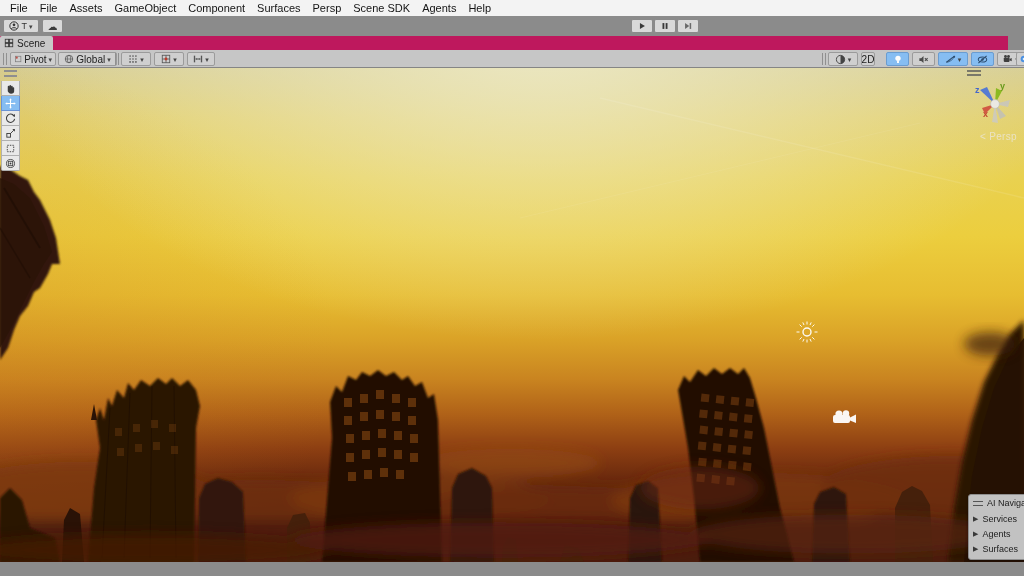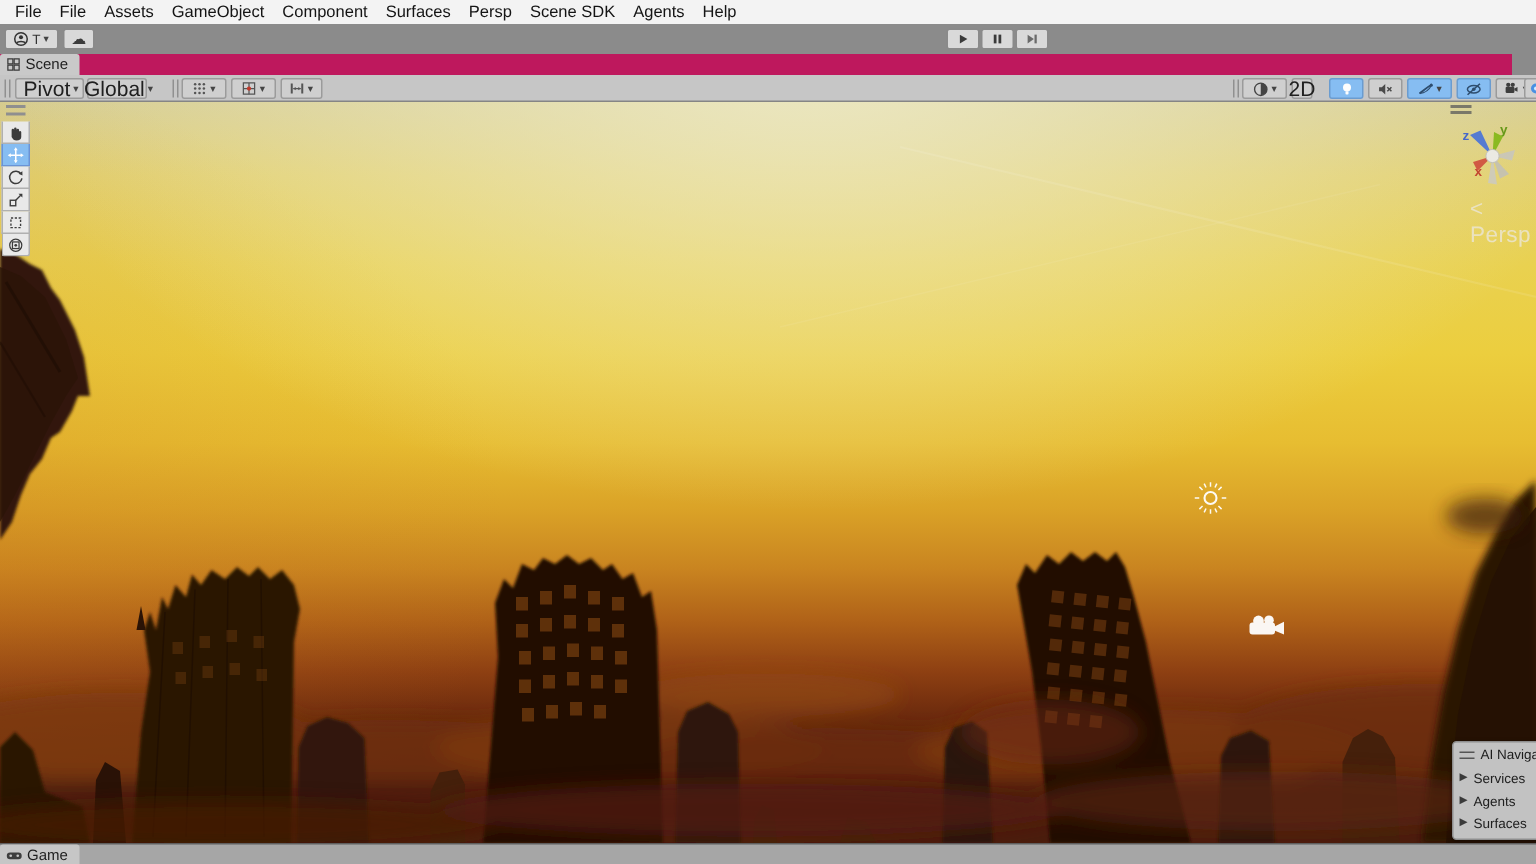--- a/index.html
+++ b/index.html
@@ -27,21 +27,21 @@
          display:flex; align-items:center; gap:3px; font-size:10px; border-radius:2px 2px 0 0; }
   .bottomstrip { position:absolute; top:562px; left:0; right:0; height:14px; background:#a6a6a6; border-top:1px solid #5f5f5f; }
   .bottomstrip .tab { background:#c6c6c6; }
 
   
   .scenebar { position:absolute; top:50px; left:0; right:0; height:18px; background:#c6c6c6; border-bottom:1px solid #858585; }
   .sb-sep { position:absolute; top:3px; width:4px; height:12px; border-left:1px solid #909090; border-right:1px solid #909090; }
   .sb-btn { position:absolute; top:2px; height:14px; background:#cfcfcf; border:1px solid #9b9b9b; border-radius:2px;
             display:flex; align-items:center; justify-content:center; gap:2px; padding:0 3px; font-size:10px; color:#202020; }
   .sb-btn.active { background:var(--accent-blue,#86bdf2); border-color:#6a9cd0; }
-  .sb-label { font-size:14px; }
+  .sb-label { font-size:10px; }
 
   
   .viewport { position:absolute; top:68px; left:0; width:1024px; height:494px; overflow:hidden;
     background:
       radial-gradient(900px 520px at 53% -8%, rgba(238,234,198,0.95) 0%, rgba(238,234,198,0) 60%),
       radial-gradient(700px 520px at -8% 58%, rgba(205,125,30,0.30) 0%, rgba(205,125,30,0) 60%),
       linear-gradient(180deg,#d6cd92 0%,#e2d06e 10%,#e9d150 22%,#ecce3e 34%,#e7bd31 46%,#daa227 55%,#c98420 63%,#b06218 70%,#8d3f12 77%,#6b2a0d 83%,#53200a 89%,#441a08 94%,#3a1507 100%);
   }
   .scene-svg { position:absolute; inset:0; }
 
@@ -51,21 +51,21 @@
   .tool-btn { width:19px; height:15px; background:#e9e9e9; border:1px solid #b0b0b0; border-top:none;
               display:flex; align-items:center; justify-content:center; }
   .tool-btn:first-of-type { border-top:1px solid #b0b0b0; border-radius:2px 2px 0 0; }
   .tool-btn:last-of-type { border-radius:0 0 2px 2px; }
   .tool-btn.active { background:var(--accent-blue,#7aa7ee); border-color:#6a93d6; }
 
   
   .gizmo-handle { position:absolute; left:967px; top:2px; width:14px; height:6px; z-index:5;
                   border-top:2px solid rgba(90,90,90,.75); border-bottom:2px solid rgba(90,90,90,.75); }
   .gizmo { position:absolute; left:962px; top:8px; z-index:5; }
-  .persp { position:absolute; left:980px; top:63px; z-index:5; font-size:15px; color:rgba(235,230,215,.8); letter-spacing:.3px; }
+  .persp { position:absolute; left:980px; top:63px; z-index:5; font-size:10px; color:rgba(235,230,215,.8); letter-spacing:.3px; }
 
   
   .ai-panel { position:absolute; top:426px; right:-56px; width:112px; z-index:6; background:#c2c2c2;
               border:1px solid #8e8e8e; border-radius:3px; box-shadow:0 1px 3px rgba(0,0,0,.35); padding:2px 4px 3px 4px; }
   .ai-head { display:flex; align-items:center; gap:4px; font-size:9px; color:#1c1c1c; padding:1px 0 3px 0; }
   .ai-head .bars { width:10px; height:5px; border-top:1px solid #555; border-bottom:1px solid #555; }
   .ai-row { display:flex; align-items:center; gap:4px; font-size:9px; color:#202020; padding:2.5px 0; }
   .fold { font-size:7px; color:#3a3a3a; line-height:1; }
 
   svg { display:block; }
@@ -139,21 +139,21 @@
 
     <div class="sb-btn" style="left:10px;width:46px">
       <svg width="10" height="10" viewBox="0 0 12 12">
         <rect x="2" y="2" width="8" height="8" fill="none" stroke="#7a7a7a"></rect>
         <circle cx="4" cy="4" r="1.6" fill="#c0524a"></circle>
       </svg>
       <span class="sb-label">Pivot</span>
       <span class="dd">▾</span>
     </div>
 
-    <div class="sb-btn" style="left:58px;width:40px">
+    <div class="sb-btn" style="left:58px;width:59px">
       <svg width="10" height="10" viewBox="0 0 12 12">
         <circle cx="6" cy="6" r="4.5" fill="none" stroke="#555"></circle>
         <ellipse cx="6" cy="6" rx="2" ry="4.5" fill="none" stroke="#555" stroke-width=".8"></ellipse>
         <line x1="1.5" y1="6" x2="10.5" y2="6" stroke="#555" stroke-width=".8"></line>
       </svg>
       <span class="sb-label">Global</span>
       <span class="dd">▾</span>
     </div>
 
     <div class="sb-sep" style="left:115px"></div>
@@ -518,24 +518,14 @@
         <span class="fold">▶</span>
         <span>Agents</span>
       </div>
       <div class="ai-row">
         <span class="fold">▶</span>
         <span>Surfaces</span>
       </div>
     </div>
   </div>
 
-  <div class="bottomstrip">
-    <div class="tab">
-      <svg width="11" height="9" viewBox="0 0 12 10">
-        <rect x="0.5" y="2.5" width="11" height="5" rx="2.4" fill="#3e3e3e"></rect>
-        <circle cx="3.4" cy="5" r="1" fill="#c6c6c6"></circle>
-          <circle cx="8.6" cy="5" r="1" fill="#c6c6c6"></circle>
-      </svg>
-      <span>Game</span>
-    </div>
-  </div>
 
 </div>
 
 </body></html>

